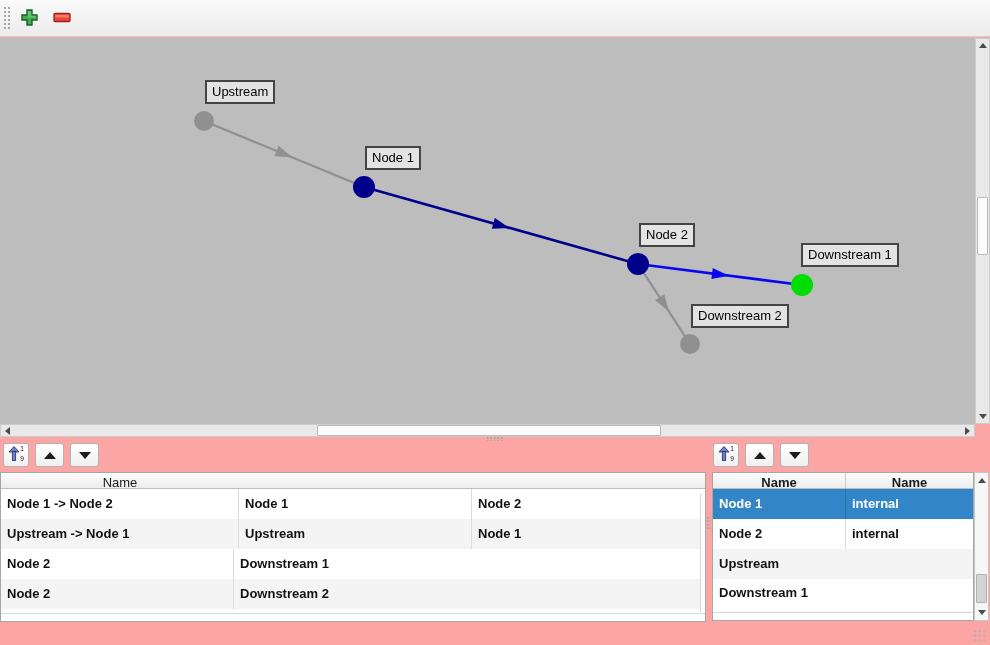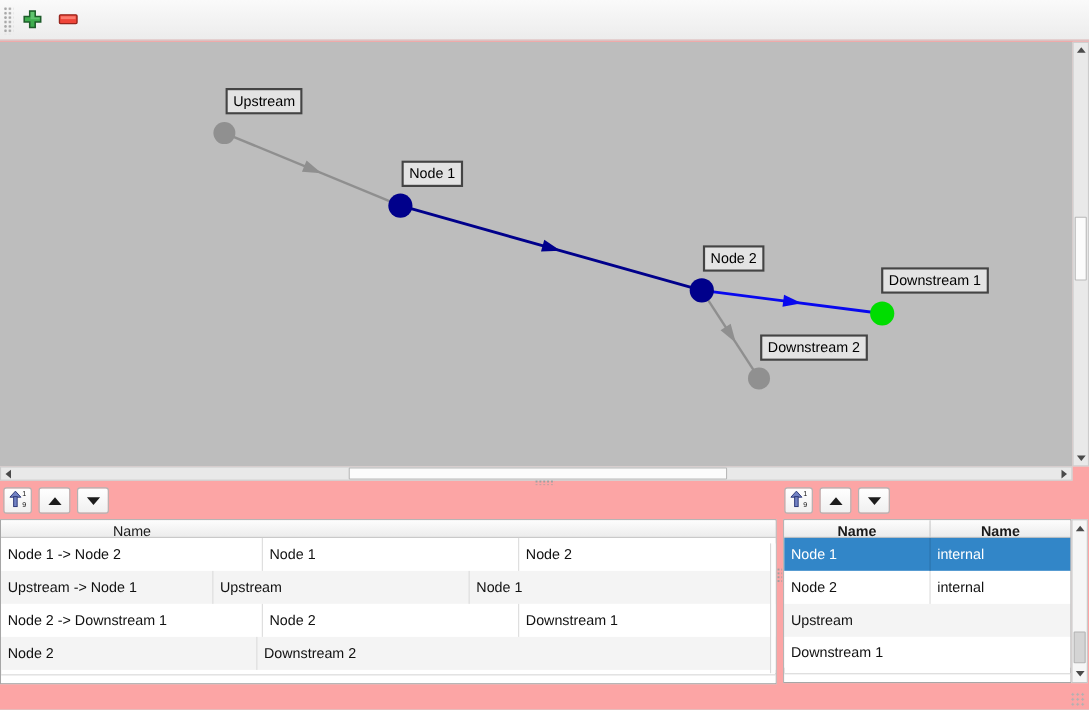--- a/index.html
+++ b/index.html
@@ -56,21 +56,21 @@
   .table { position:absolute; background:#ffffff; border:1px solid #a6a6a6; }
   .left-table { left:0px; top:472px; width:706px; height:150px; }
   .right-table { left:712px; top:472px; width:262px; height:149px; }
   .thead { display:flex; height:16px; background:linear-gradient(#fdfdfd,#ececec); border-bottom:1px solid #bdbdbd; }
   .th { text-align:center; line-height:20px; font-size:13px; color:#1a1a1a; border-right:1px solid #c8c8c8; overflow:hidden; }
   .th:last-child { border-right:none; }
   .right-table .th { font-weight:bold; }
   .trow { display:flex; height:30px; background:#ffffff; }
   .trow.alt { background:#f4f4f4; }
   .td { line-height:29px; padding-left:6px; font-size:13px; color:#111; border-right:1px solid #dcdcdc;
-        white-space:nowrap; overflow:hidden; }
+        white-space:nowrap; overflow:hidden;font-weight:bold; }
   .td:last-child { border-right:none; }
   .trow.sel { background:#3286c8; color:#ffffff; }
   .trow.sel .td { color:#ffffff; border-right-color:#2b72ab; }
   .empty-strip { position:absolute; left:0; right:0; bottom:0; background:#ffffff; border-top:1px solid #d8d8d8; }
   .vtrough { position:absolute; right:0; top:21px; bottom:9px; width:5px; background:#fdfdfd; border-left:1px solid #d8d8d8; }
 
   
   .tbl-vscroll { position:absolute; left:974px; top:472px; width:15px; height:149px; background:#f6f6f6;
                  border:1px solid #c6c6c6; }
   .tbl-vthumb { position:absolute; left:1px; top:101px; width:11px; height:29px; background:#d4d4d4;
@@ -183,26 +183,25 @@
   <div class="table left-table">
     <div class="thead">
       <div class="th" style="width:238px">Name</div>
     </div>
     <div class="trow">
       <div class="td" style="width:238px">Node 1 -&gt; Node 2</div>
       <div class="td" style="width:233px">Node 1</div>
       <div class="td" style="width:228px">Node 2</div>
     </div>
     <div class="trow alt">
-      <div class="td" style="width:193px">Upstream -&gt; Node 1</div>
+      <div class="td" style="width:238px">Upstream -&gt; Node 1</div>
       <div class="td" style="width:233px">Upstream</div>
       <div class="td" style="width:228px">Node 1</div>
     </div>
     <div class="trow">
-      <div class="td" style="width:238px">Node 2 -&gt; Downstream 1</div>
       <div class="td" style="width:233px">Node 2</div>
       <div class="td" style="width:228px">Downstream 1</div>
     </div>
     <div class="trow alt">
       <div class="td" style="width:233px">Node 2</div>
       <div class="td" style="width:228px">Downstream 2</div>
     </div>
     <div class="vtrough"></div>
     <div class="empty-strip" style="height:8px"></div>
   </div>

